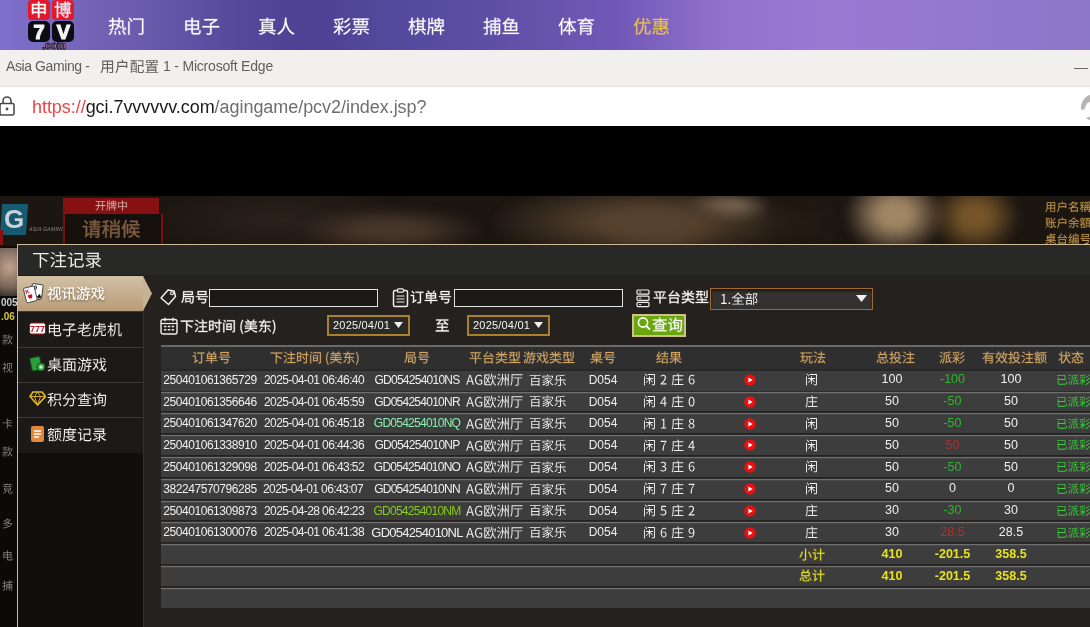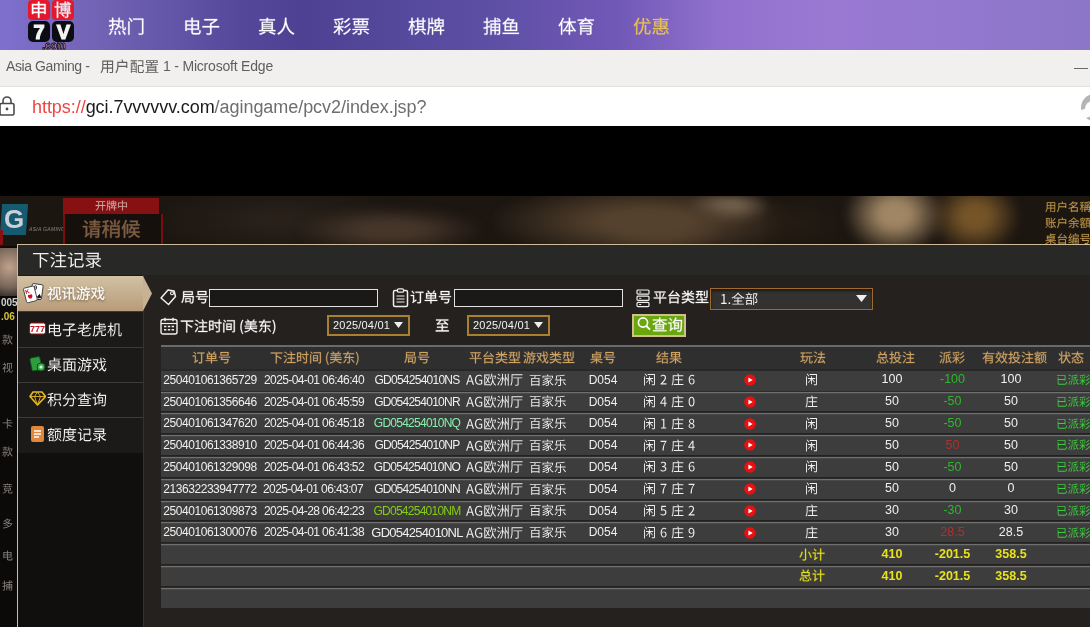--- a/index.html
+++ b/index.html
@@ -810,21 +810,21 @@
 <div class="a" style="left:952.5px;top:460.6px;font-size:12.5px;color:#2db82d;font-weight:400;letter-spacing:0px;line-height:1;white-space:pre;transform:translateX(-50%);">-50</div>
 <div class="a" style="left:1011px;top:460.6px;font-size:12.5px;color:#efefef;font-weight:400;letter-spacing:0px;line-height:1;white-space:pre;transform:translateX(-50%);">50</div>
 <svg class="a" style="left:1056.0px;top:461.2px;" width="36" height="15">
     <g transform="translate(0,10.1) scale(0.01150,-0.01150)" fill="#3ecb3e">
       <use href="#g5df2" x="0"></use>
       <use href="#g6d3e" x="1000"></use>
       <use href="#g5f69" x="2000"></use>
     </g>
   </svg>
 <div class="a" style="left:161px;top:477.8px;width:929px;height:19.8px;background:#3d3d3d;border-top:1px solid #2c2c2c;box-shadow:inset 0 1.2px 0 #6f6f6f"></div>
-<div class="a" style="left:210px;top:482.7px;font-size:12px;color:#efefef;font-weight:400;letter-spacing:-0.45px;line-height:1;white-space:pre;transform:translateX(-50%);">213632233947772</div>
+<div class="a" style="left:210px;top:482.7px;font-size:12px;color:#efefef;font-weight:400;letter-spacing:-0.45px;line-height:1;white-space:pre;transform:translateX(-50%);">382247570796285</div>
 <div class="a" style="left:313px;top:482.7px;font-size:12px;color:#efefef;font-weight:400;letter-spacing:-0.6px;line-height:1;white-space:pre;transform:translateX(-50%);text-align:right;">2025-04-01 06:43:07</div>
 <div class="a" style="left:417px;top:482.7px;font-size:12px;color:#efefef;font-weight:400;letter-spacing:-0.75px;line-height:1;white-space:pre;transform:translateX(-50%);">GD054254010NN</div>
 <svg class="a" style="left:466.4px;top:482.1px;" width="59" height="18">
     <g transform="translate(0,11.7) scale(0.01330,-0.01330)" fill="#efefef">
       <use href="#g41" x="0"></use>
       <use href="#g47" x="608"></use>
       <use href="#g6b27" x="1297"></use>
       <use href="#g6d32" x="2297"></use>
       <use href="#g5385" x="3297"></use>
     </g>

